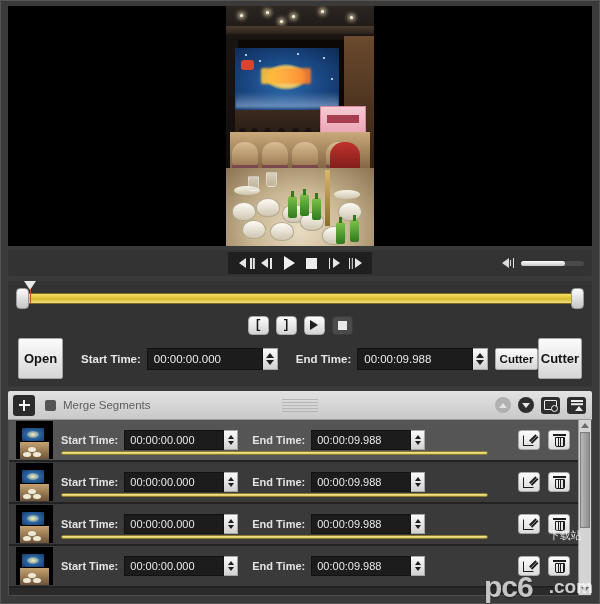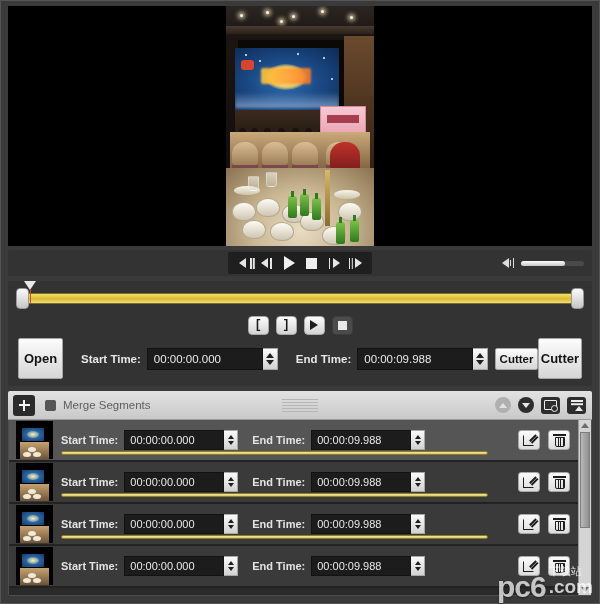--- a/index.html
+++ b/index.html
@@ -799,22 +799,23 @@
     font-weight: bold;
     color: rgba(255,255,255,.80);
     letter-spacing: -1px;
     line-height: .85;
     text-shadow: 0 1px 2px rgba(0,0,0,.5);
   }
   .wm-side {
     display: flex;
     flex-direction: column;
     align-items: flex-start;
-    margin-left: 3px;
+    margin-left: 16px;
     margin-bottom: 3px;
+    gap: 36px;
   }
   .wm-cn {
     font-size: 11px;
     color: rgba(255,255,255,.85);
     line-height: 1;
   }
   .wm-dot {
     font-size: 19px;
     font-weight: bold;
     color: rgba(255,255,255,.82);

